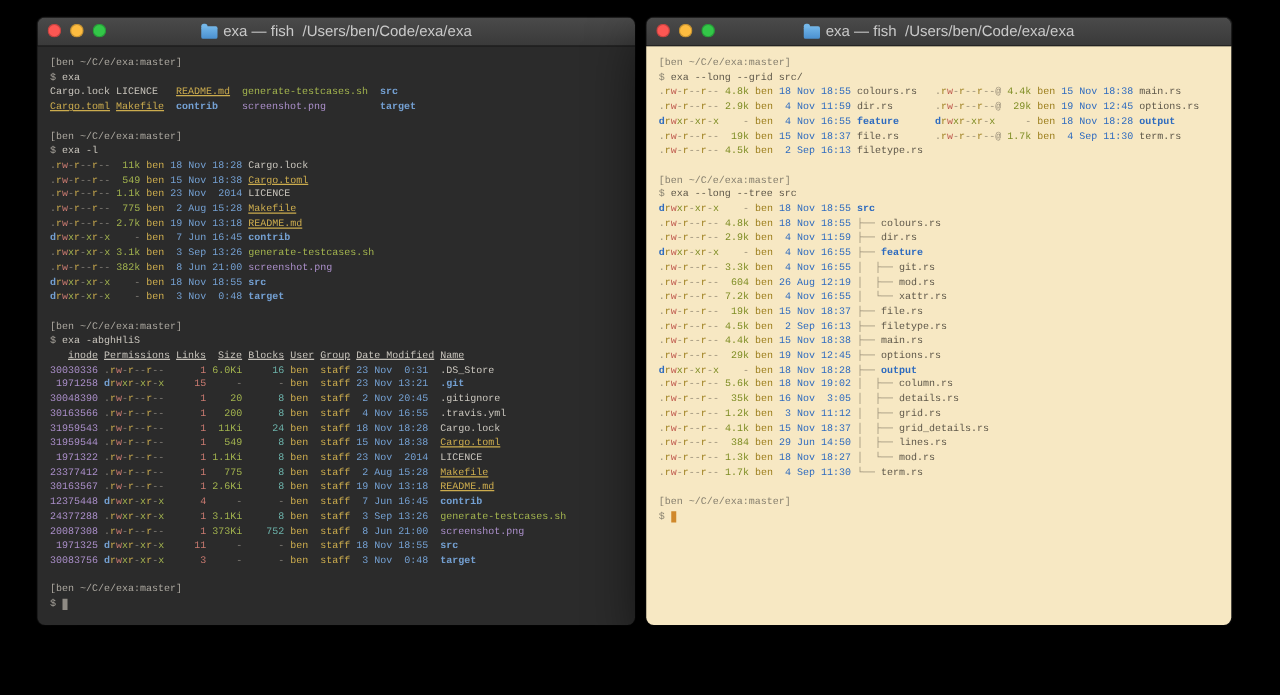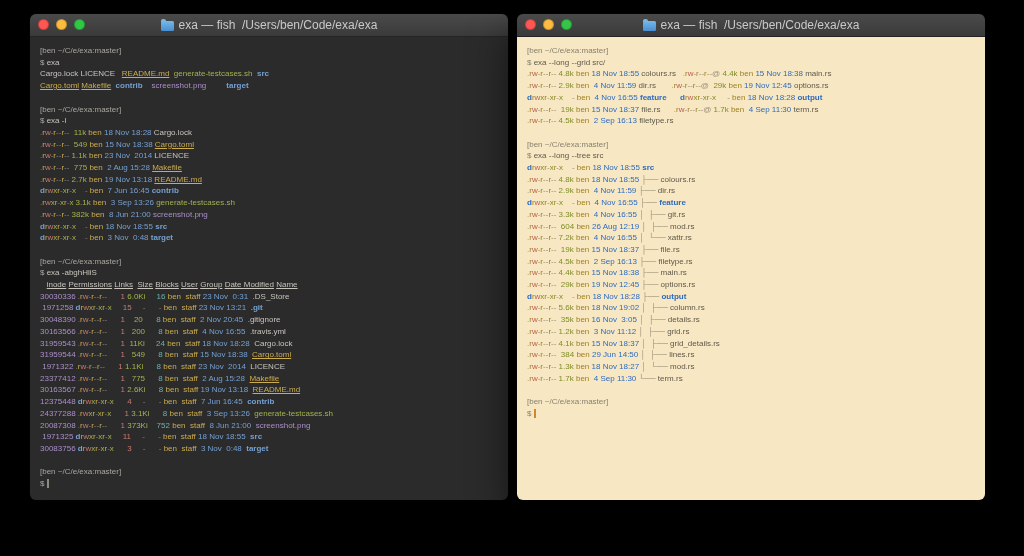--- a/index.html
+++ b/index.html
@@ -20,21 +20,21 @@
   .dot{width:11px;height:11px;border-radius:50%;box-sizing:border-box;border:1px solid rgba(0,0,0,.22)}
   .title{display:flex;align-items:center;gap:5px;
     font-family:"Liberation Sans",sans-serif;font-size:12px;color:#c9c9c9;white-space:pre}
   .folder-icon{display:inline-block;width:13px;height:10px;position:relative;margin-top:2px;
     background:linear-gradient(#74b7e9,#4a90d0);border-radius:1.5px}
   .folder-icon::before{content:"";position:absolute;top:-2px;left:0;width:5px;height:3px;
     background:#74b7e9;border-radius:2px 2px 0 0}
 
   .term{height:calc(100% - 23px);border-radius:0 0 6px 6px;
     padding:8px 10px;box-sizing:border-box;overflow:hidden;
-    font-family:Liberation Sans, sans-serif;font-size:8px;line-height:11.7px;
+    font-family:Liberation Mono, monospace;font-size:8px;line-height:11.7px;
     white-space:pre;background:var(--bg);color:var(--fg)}
   .tl{white-space:pre}
 
   
   .dark-term{--bg:#2b2b2b;--fg:#c8c4bc;--pr:#aaa69e;--y:#ccac4e;--g:#a2b34e;--b:#74a0d2;
     --p:#ab8fca;--r:#c97a70;--cy:#6cb2aa;--d:#84807a;--cur:#8f8b84}
   .light-term{--bg:#f7e8c3;--fg:#5f584a;--pr:#87806f;--y:#9d7f1e;--g:#7e8d24;--b:#2e6bbf;
     --p:#8a5fb0;--r:#bf5a4e;--cy:#2f948b;--d:#9a8f79;--cur:#d0882b}
 
   .c-pr{color:var(--pr)}

